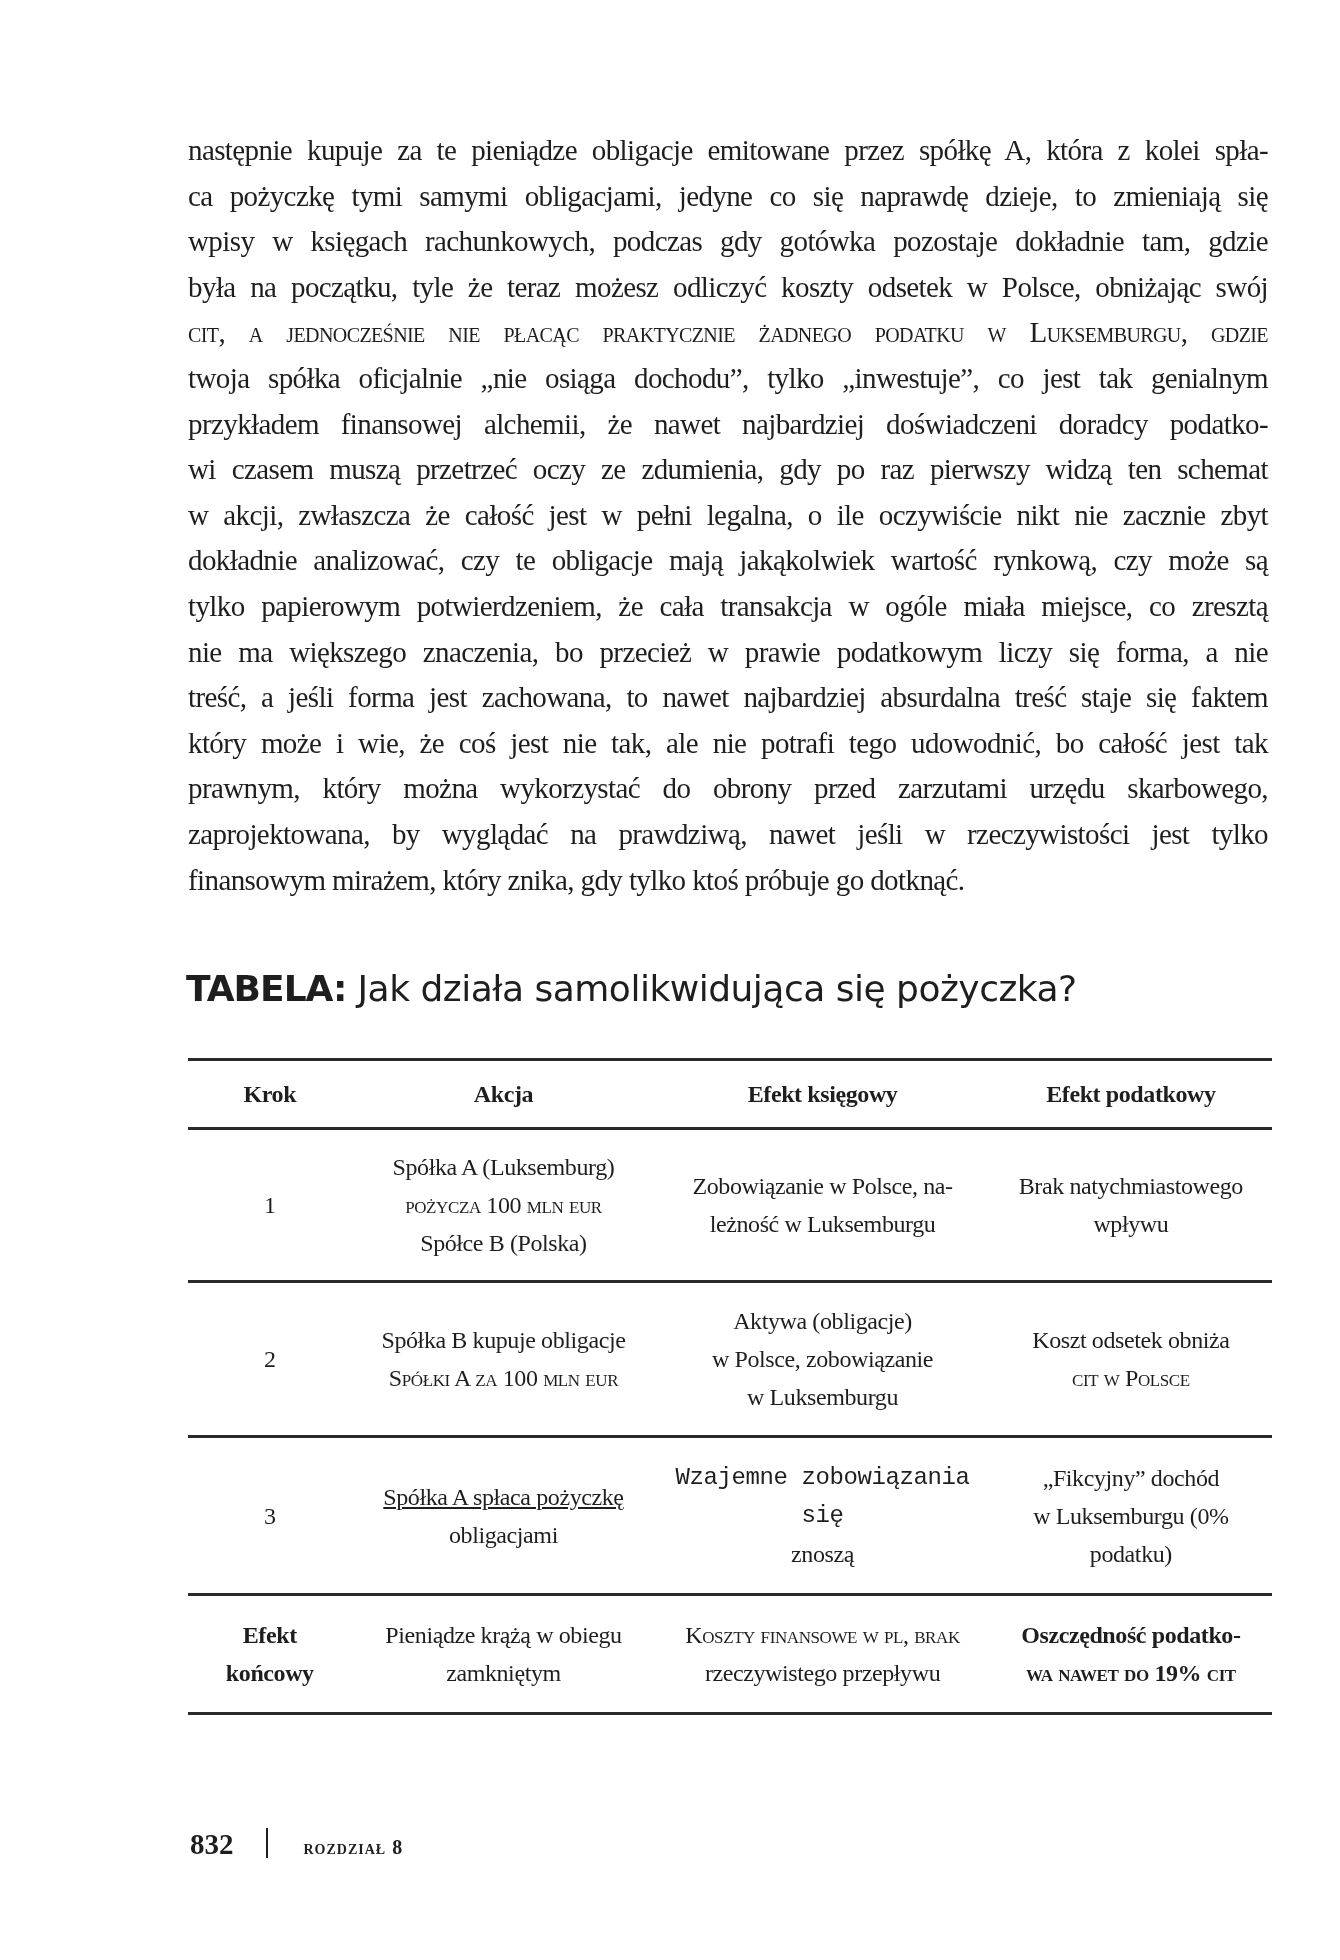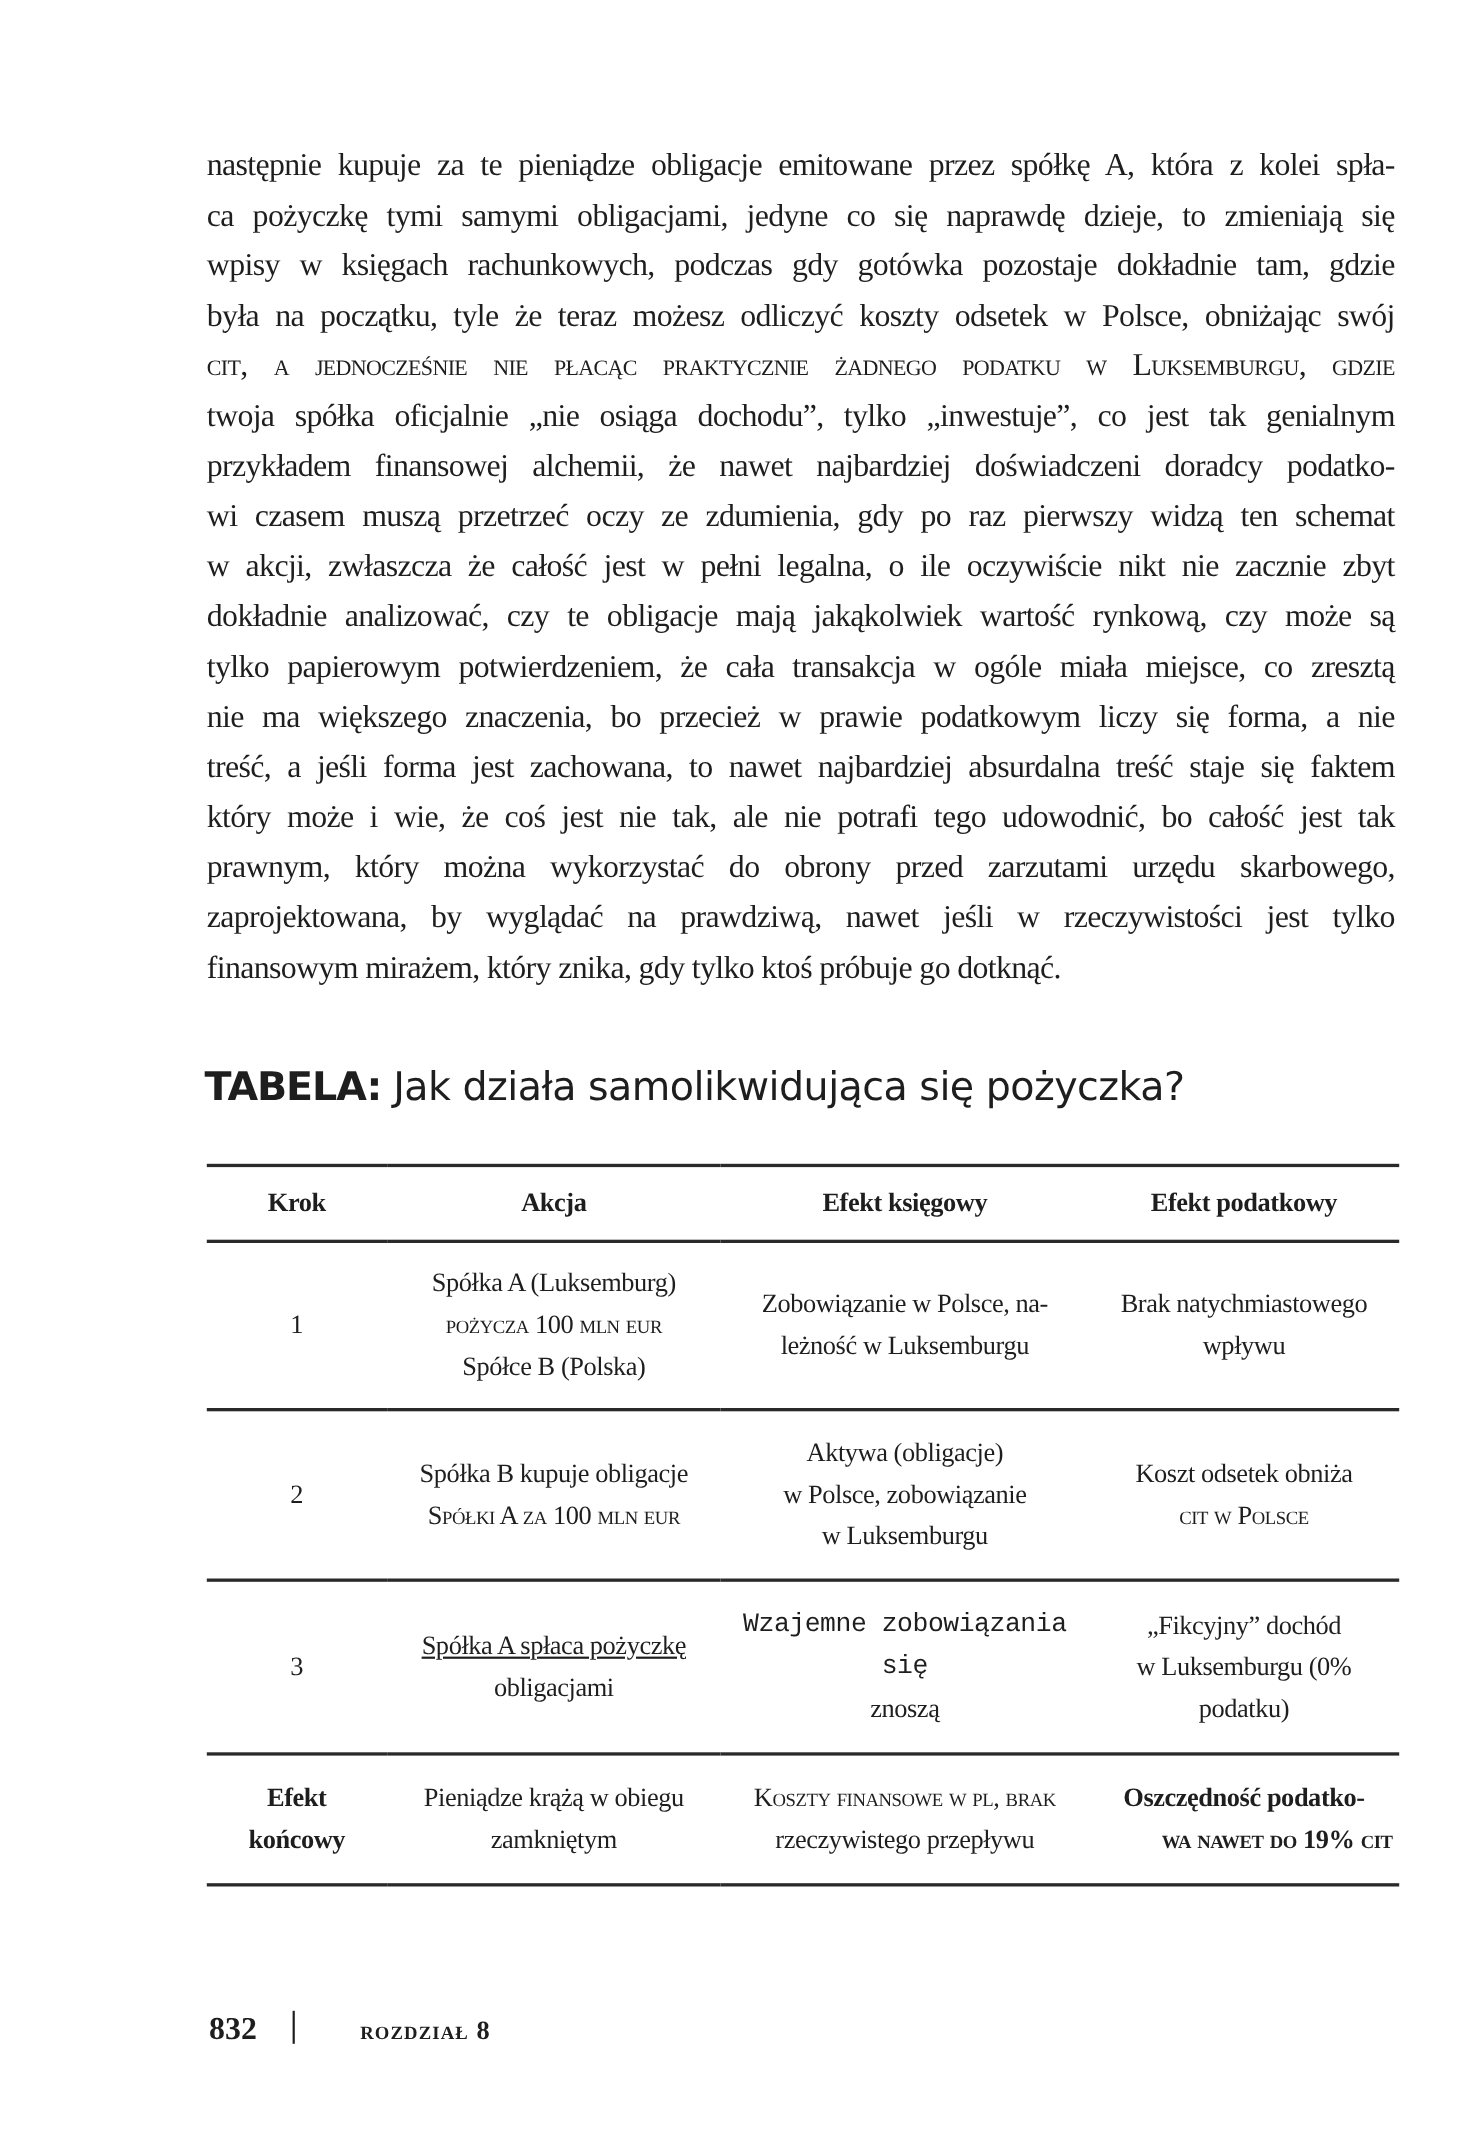--- a/index.html
+++ b/index.html
@@ -21,21 +21,21 @@
   table.data td { border-bottom:3px solid #2a2a2a; }
   table.data tr.r1 td { height:150px; }
   table.data tr.r2 td { height:152px; }
   table.data tr.r3 td { height:155px; }
   table.data tr.r4 td { height:116px; }
   .bold { font-weight:bold; }
   .col-krok { width:158px; } .col-akcja { width:308px; } .col-ksieg { width:338px; } .col-pod { width:280px; }
   .footer { position:absolute; left:190px; top:1828px; font-size:29px; white-space:nowrap; }
   .footer .pagenum { font-weight:bold; }
   .footer .sep { display:inline-block; width:2px; height:30px; background:#1e1e1e; margin:0 36px 0 32px; vertical-align:-4px; }
-  .footer .chapter { font-weight:bold; font-variant:small-caps; font-size:24px; letter-spacing:1px;margin-left:24px; }
+  .footer .chapter { font-weight:bold; font-variant:small-caps; font-size:20px; letter-spacing:1px; }
 </style>
 </head>
 <body>
 
 <div class="body-text">
   <span class="line">następnie kupuje za te pieniądze obligacje emitowane przez spółkę A, która z kolei spła-</span>
   <span class="line">ca pożyczkę tymi samymi obligacjami, jedyne co się naprawdę dzieje, to zmieniają się</span>
   <span class="line">wpisy w księgach rachunkowych, podczas gdy gotówka pozostaje dokładnie tam, gdzie</span>
   <span class="line">była na początku, tyle że teraz możesz odliczyć koszty odsetek w Polsce, obniżając swój</span>
   <span class="line sc">cit, a jednocześnie nie płacąc praktycznie żadnego podatku w Luksemburgu, gdzie</span>
@@ -129,21 +129,21 @@
         <td>
           <span style="display: block;">Pieniądze krążą w obiegu</span>
           <span style="display: block;">zamkniętym</span>
         </td>
         <td>
           <span style="display: block; font-variant: small-caps;">Koszty finansowe w pl, brak</span>
           <span style="display: block;">rzeczywistego przepływu</span>
         </td>
         <td class="bold">
           <span style="display: block;">Oszczędność podatko-</span>
-          <span style="display: block; font-variant: small-caps; text-align: right;">wa nawet do 19% cit</span>
+          <span style="display: block; font-variant: small-caps;">wa nawet do 19% cit</span>
         </td>
       </tr>
     </tbody>
 </table>
 
 <div class="footer">
   <span class="pagenum">832</span><span class="sep"></span><span class="chapter">rozdział 8</span>
 </div>
 
 </body></html>

